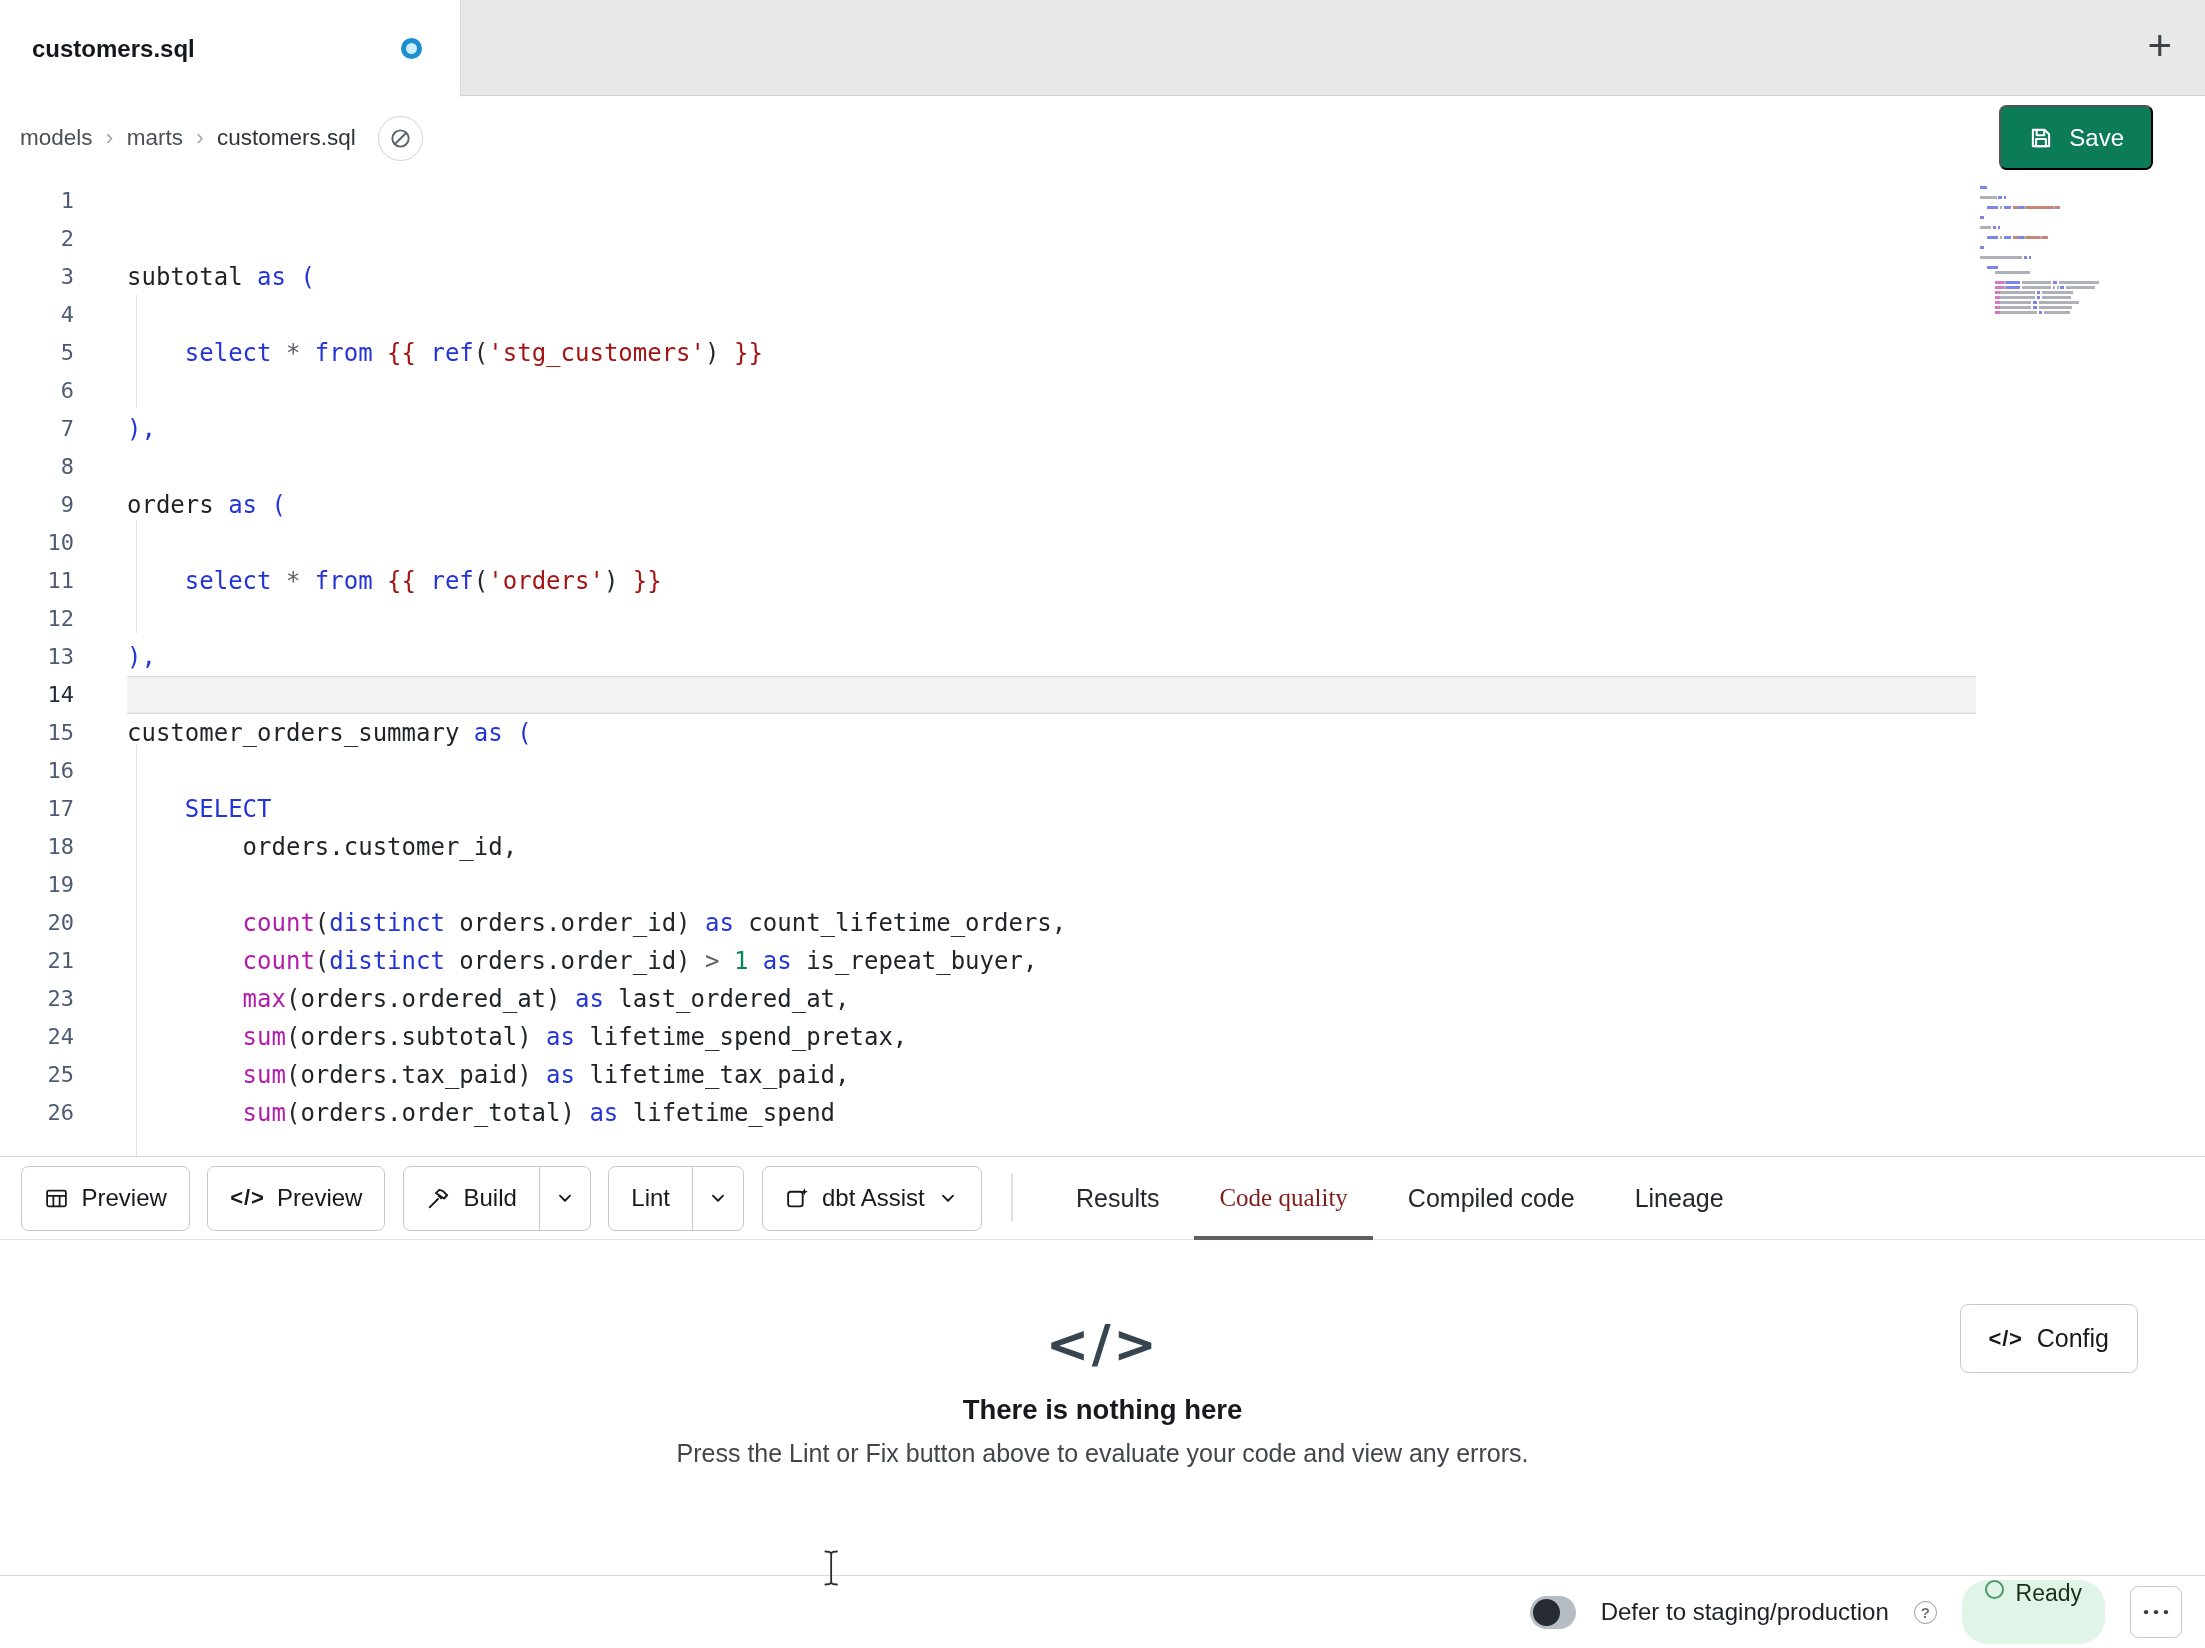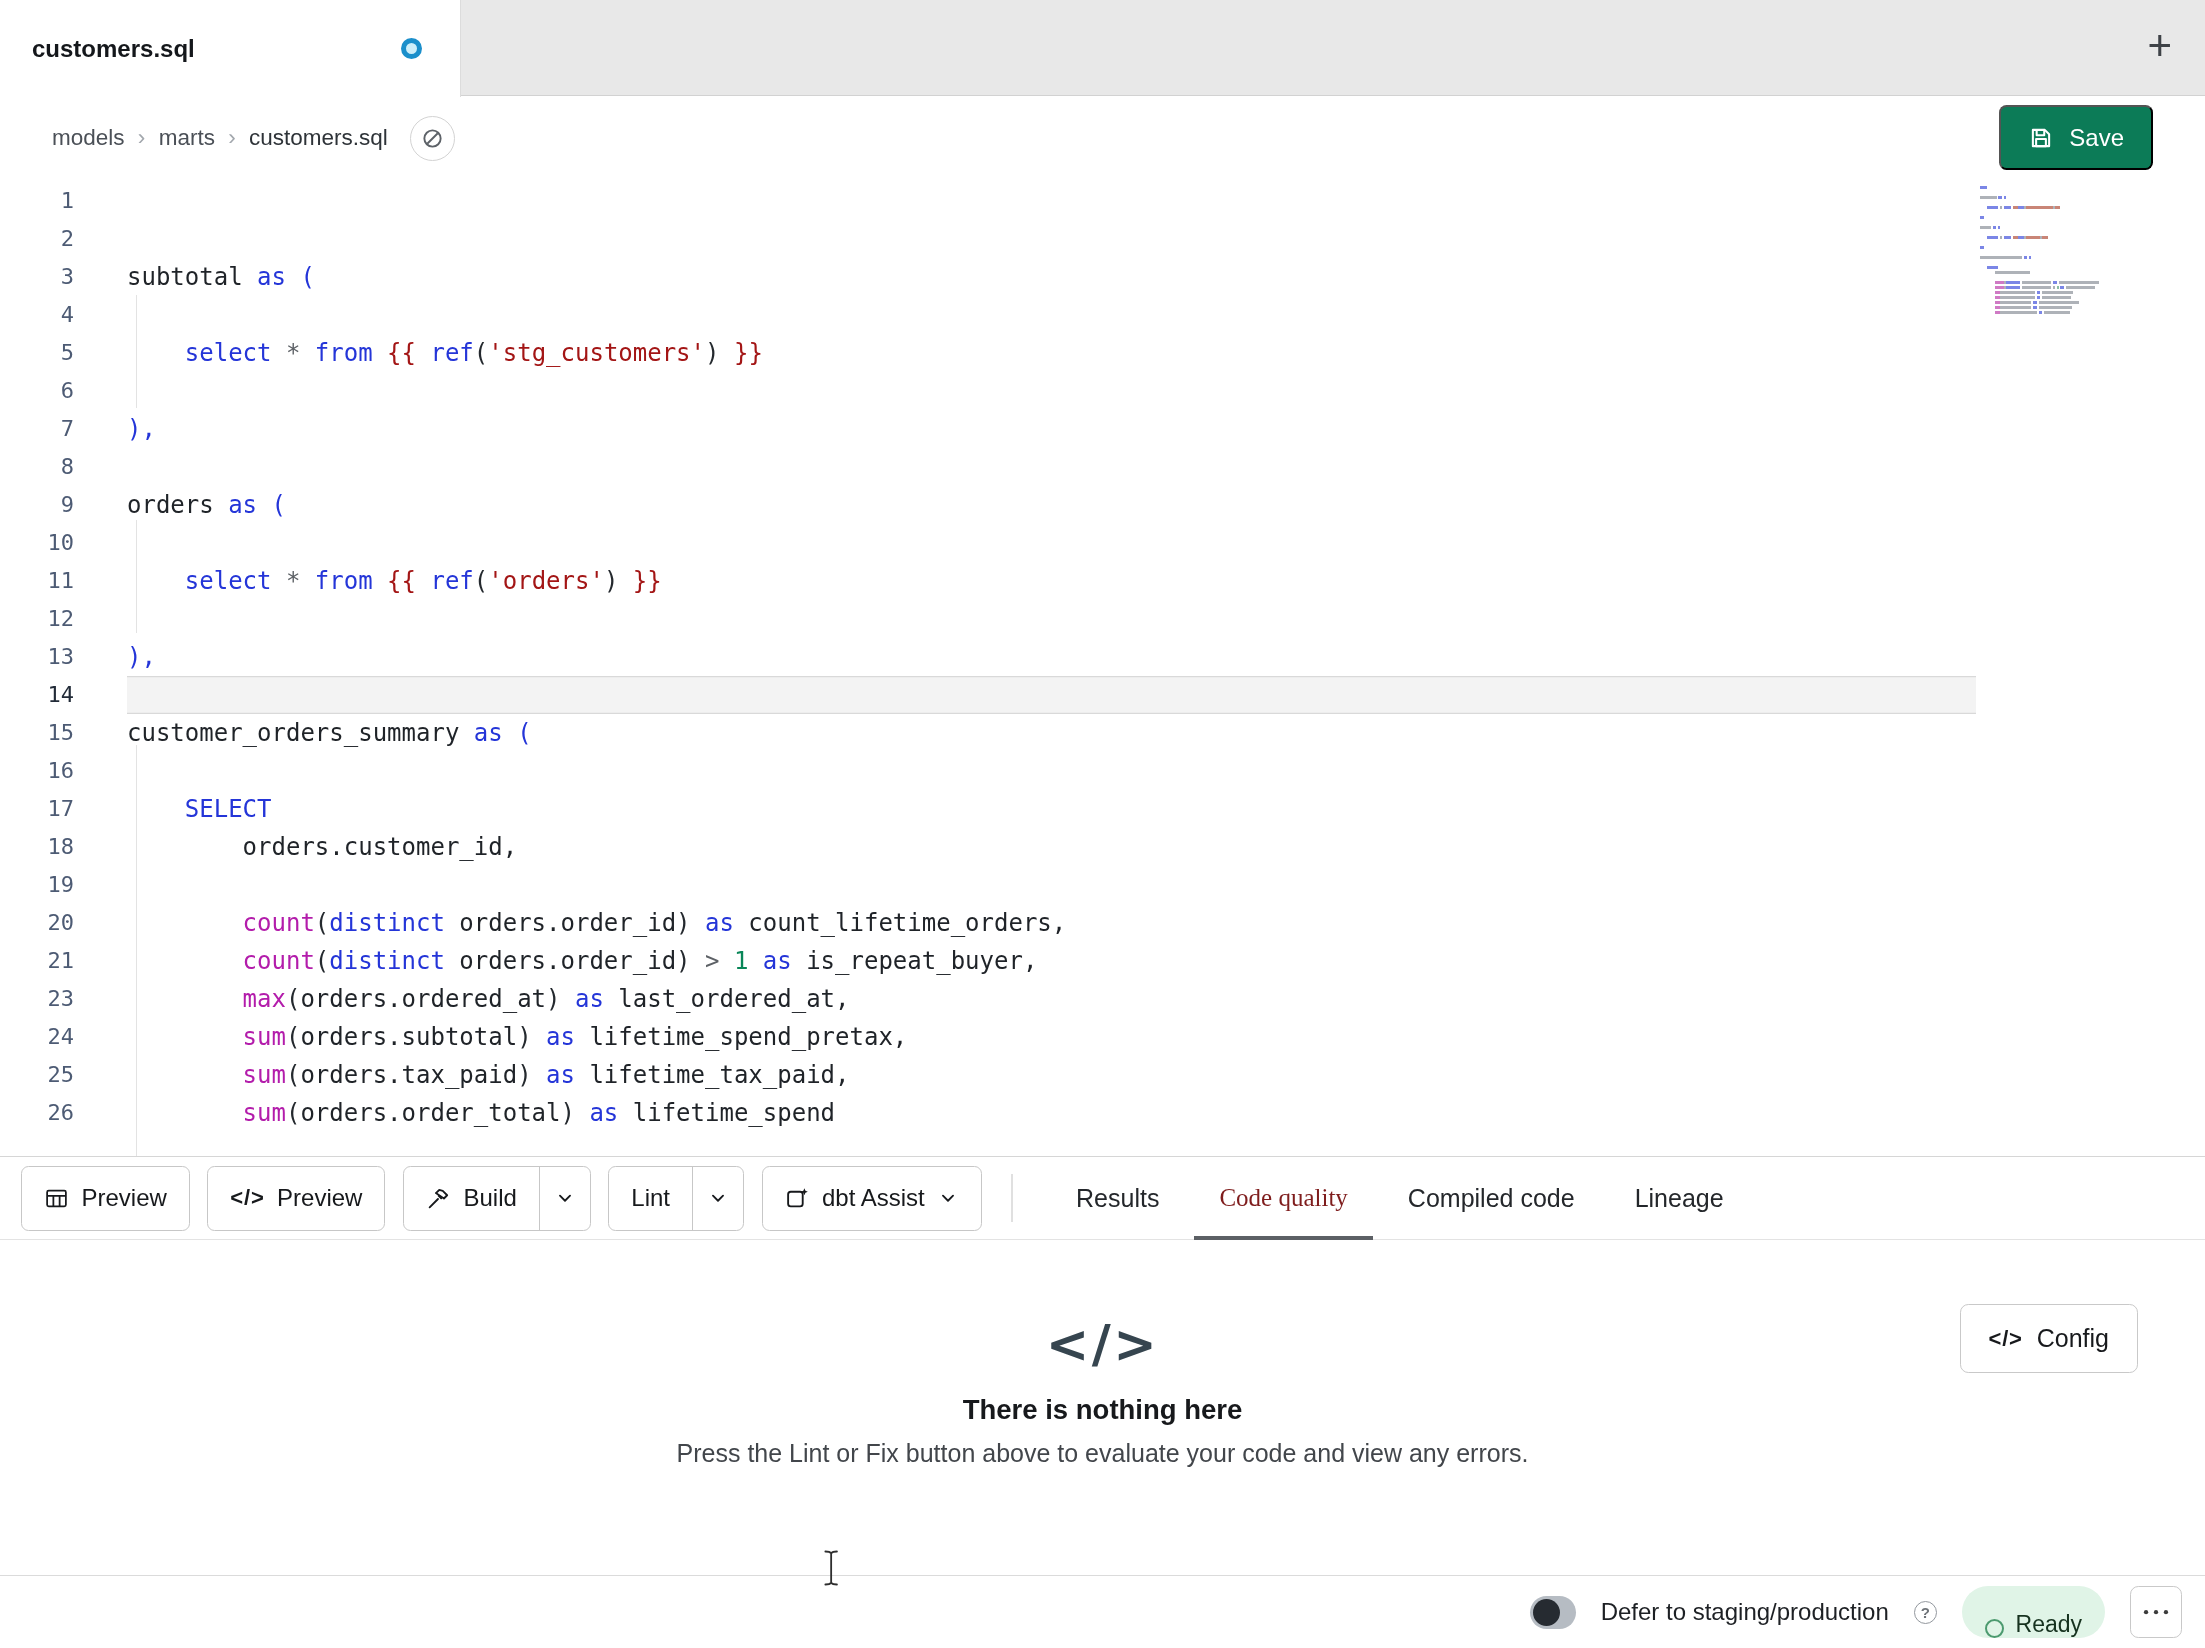--- a/index.html
+++ b/index.html
@@ -6,21 +6,21 @@
   html,body { width:2205px; height:1648px; background:#fff; font-family:"Liberation Sans", sans-serif; overflow:hidden; position:relative; }
 
   
   .tabbar { position:absolute; top:0; left:0; right:0; height:96px; background:#e8e8e8; border-bottom:0.8px solid #d2d2d2; }
   .tab-active { position:absolute; top:0; left:0; width:461px; height:97px; background:#fff; border-right:0.8px solid #dcdcdc; display:flex; align-items:center; padding-left:32px; z-index:2; }
   .tab-title { font-size:24px; font-weight:bold; color:#14171b; }
   .unsaved-dot { margin-left:auto; margin-right:38px; width:21px; height:21px; border-radius:50%; border:5.8px solid #1b8fcb; background:#cdeef9; }
   .new-tab { position:absolute; right:33px; top:50%; transform:translateY(-54%); font-size:42px; font-weight:200; color:#3e4247; line-height:1; cursor:default; }
 
   
-  .crumb-bar { position:absolute; top:97px; left:0; right:0; height:82px; background:#fff; display:flex; align-items:center; padding-left:52px; }
+  .crumb-bar { position:absolute; top:97px; left:0; right:0; height:82px; background:#fff; display:flex; align-items:center; padding-left:20px; }
   .crumb { font-size:22.5px; color:#4b5057; }
   .crumb.last { color:#2e3338; }
   .crumb-sep { font-size:22.5px; color:#a2a7ad; margin:0 13.3px; }
   .crumb-iconbtn { margin-left:22px; width:45px; height:45px; border-radius:50%; border:1.7px solid #d3d3d3; display:flex; align-items:center; justify-content:center; background:#fff; }
   .save-btn { position:absolute; right:52px; top:8.3px; height:65px; background:#0c7b57; border-radius:7.5px; color:#fff; display:flex; align-items:center; gap:15px; padding:0 27px; font-size:24px; font-weight:500; }
 
   
   .editor { position:absolute; top:178px; left:0; right:0; height:978px; background:#fff; overflow:hidden; font-family:"DejaVu Sans Mono", monospace; font-size:24px; }
   .code-lines { padding-top:4.2px; }
   .code-row { display:flex; height:38px; line-height:38px; }
@@ -71,21 +71,21 @@
   .empty-title { margin-top:20px; font-size:27.5px; font-weight:bold; color:#17191c; }
   .empty-sub { margin-top:13.3px; font-size:25px; color:#42464b; }
   .config-btn { position:absolute; top:63px; right:67px; height:69px; border:1.3px solid #c9c9c9; border-radius:8.3px; background:#fff; display:flex; align-items:center; gap:14px; padding:0 28px; font-size:25px; color:#17191c; }
 
   
   .statusbar { position:absolute; top:1575px; left:0; right:0; height:73px; background:#fff; border-top:0.8px solid #dbdbdb; display:flex; align-items:center; justify-content:flex-end; gap:25px; padding-right:23px; }
   .toggle { width:46px; height:33px; border-radius:16.7px; background:#b6bcc3; position:relative; }
   .toggle .knob { position:absolute; left:3.3px; top:3.3px; width:27px; height:27px; border-radius:50%; background:#262b31; }
   .defer-label { font-size:24px; color:#1d2024; }
   .help { width:23px; height:23px; border-radius:50%; border:1.7px solid #93989e; color:#6e7378; font-size:15px; font-weight:bold; display:flex; align-items:center; justify-content:center; }
-  .ready-badge { height:52px; border-radius:26px; background:#e0f4e7; display:flex; align-items:flex-end; gap:11.7px; padding:0 23px; }
+  .ready-badge { height:64px; border-radius:26px; background:#e0f4e7; display:flex; align-items:flex-start; gap:11.7px; padding:0 23px; }
   .ready-badge .ring { width:19px; height:19px; border-radius:50%; border:2.1px solid #4c9a6f; background:transparent; }
   .ready-badge .lbl { font-size:23px; font-weight:500; color:#16321f; }
   .dots-btn { width:52px; height:52px; border:1.3px solid #c9c9c9; border-radius:8.3px; background:#fff; display:flex; align-items:center; justify-content:center; }
 
   .text-cursor { position:absolute; left:822px; top:1549px; z-index:5; }
 </style>
 </head>
 <body>
 
 <div class="tabbar">

